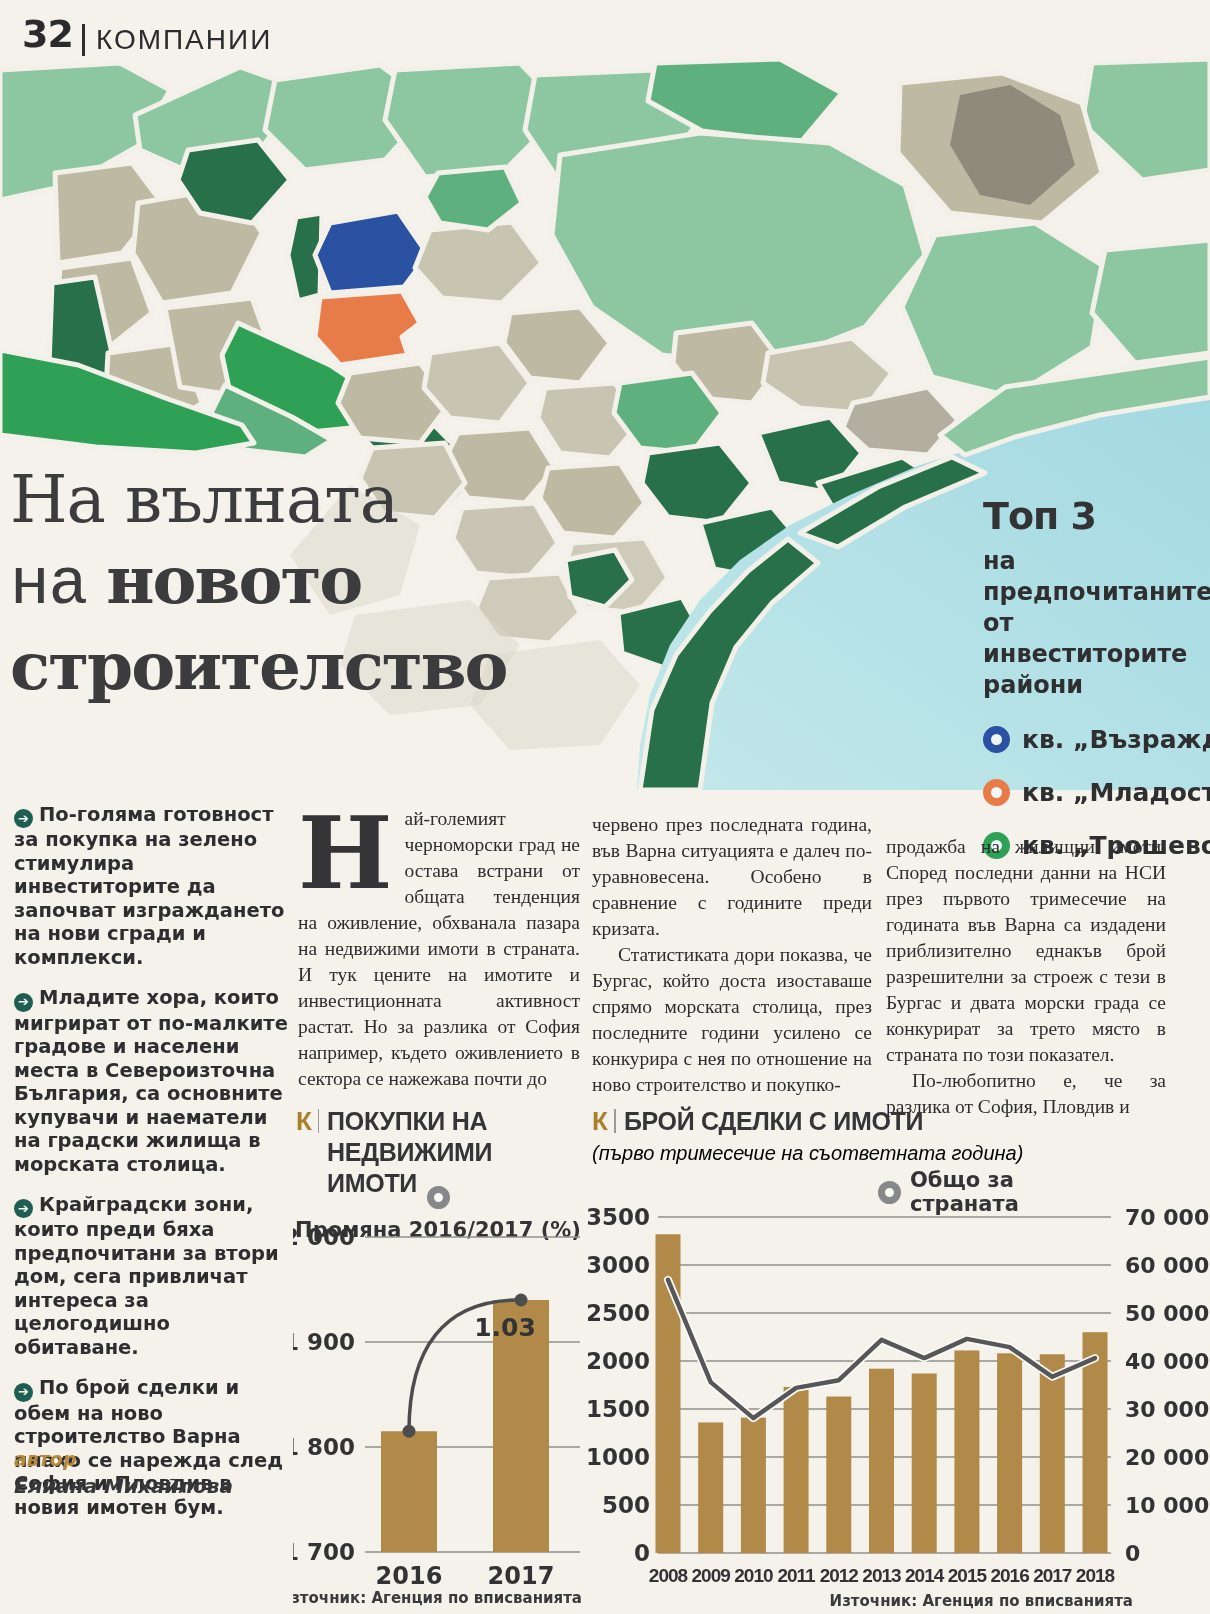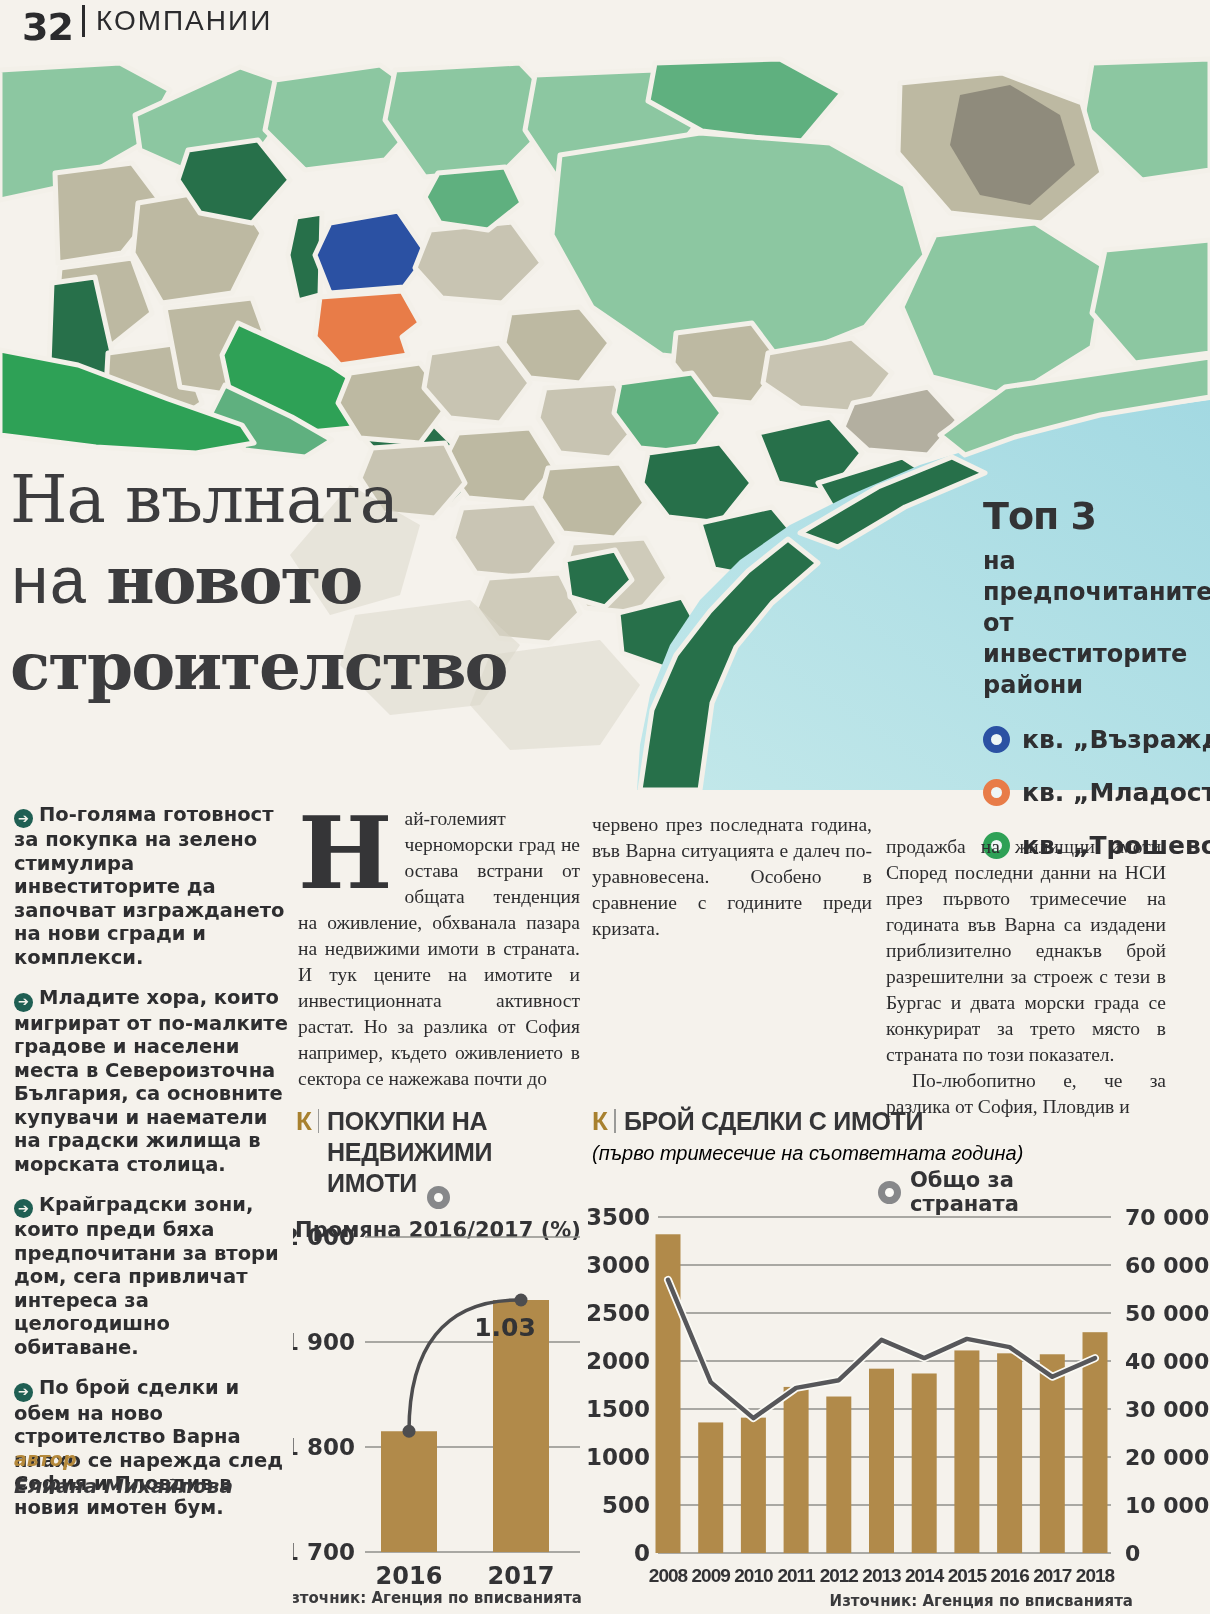--- a/index.html
+++ b/index.html
@@ -1,21 +1,21 @@
 <!DOCTYPE html>
 <html><head>
 <meta charset="utf-8">
 <style>
   html,body{margin:0;padding:0;}
   body{width:1210px;height:1614px;position:relative;overflow:hidden;
        background:#f5f2ec;font-family:"DejaVu Sans",sans-serif;color:#2f2f31;}
   .abs{position:absolute;}
 
   
-  .pg-head{left:22px;top:5px;display:flex;align-items:flex-start;color:#2b2b2d;}
+  .pg-head{left:22px;top:12px;display:flex;align-items:flex-end;color:#2b2b2d;}
   .pg-num{font-size:38px;font-weight:800;letter-spacing:-1px;}
   .pg-div{width:3px;height:32px;background:#2b2b2d;margin:0 11px 0 9px;}
   .pg-sec{font-size:28px;font-weight:400;letter-spacing:2px;font-family:"Liberation Sans",sans-serif;}
 
   
   svg.map{left:0;top:55px;}
   svg.map polygon{stroke:#f3f0e9;stroke-width:5;stroke-linejoin:round;}
   svg.map polygon.nostroke{stroke:none;}
 
   
@@ -197,20 +197,21 @@
   <div class="a-lbl">автор</div>
   <div class="a-name">Елиана Михайлова</div>
 </div>
 
 <div class="abs col col1">
   <span class="dropcap">Н</span>
   <p>ай-големият черноморски град не остава встрани от общата тенденция на оживление, обхванала пазара на недвижими имоти в страната. И тук цените на имотите и инвестиционната активност растат. Но за разлика от София например, където оживлението в сектора се нажежава почти до</p>
 </div>
 <div class="abs col col2">
   <p>червено през последната година, във Варна ситуацията е далеч по-уравновесена. Особено в сравнение с годините преди кризата.</p>
+  <p class="ind">Статистиката дори показва, че Бургас, който доста изоставаше спрямо морската столица, през последните години усилено се конкурира с нея по отношение на ново строителство и покупко-</p>
 </div>
 <div class="abs col col3">
   <p>продажба на жилищни имоти. Според последни данни на НСИ през първото тримесечие на годината във Варна са издадени приблизително еднакъв брой разрешителни за строеж с тези в Бургас и двата морски града се конкурират за трето място в страната по този показател.</p>
   <p class="ind">По-любопитно е, че за разлика от София, Пловдив и</p>
 </div>
 
 <div class="abs ch-head c1-head">
   <span class="ch-k">К</span>
   <span class="ch-bar"></span>
   <span class="ch-title">ПОКУПКИ НА НЕДВИЖИМИ ИМОТИ</span>

